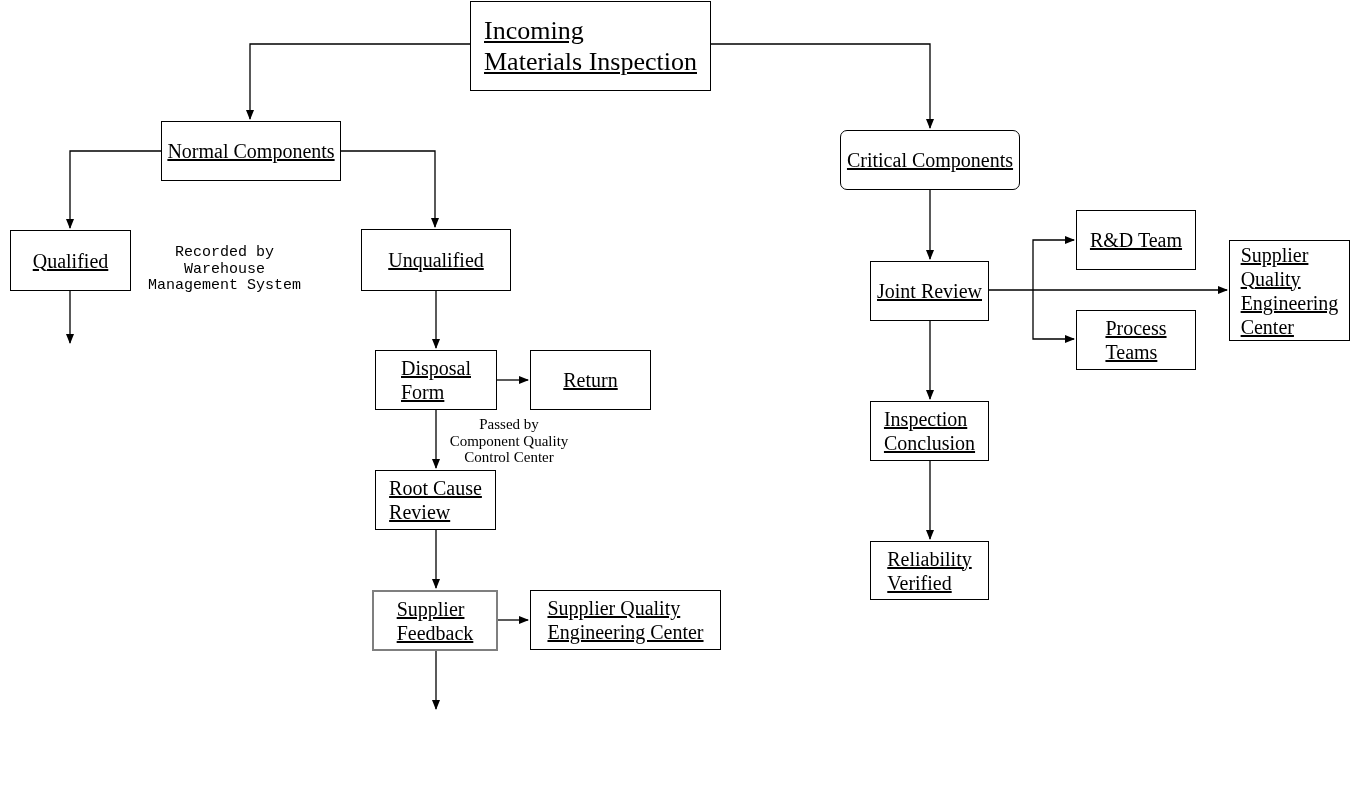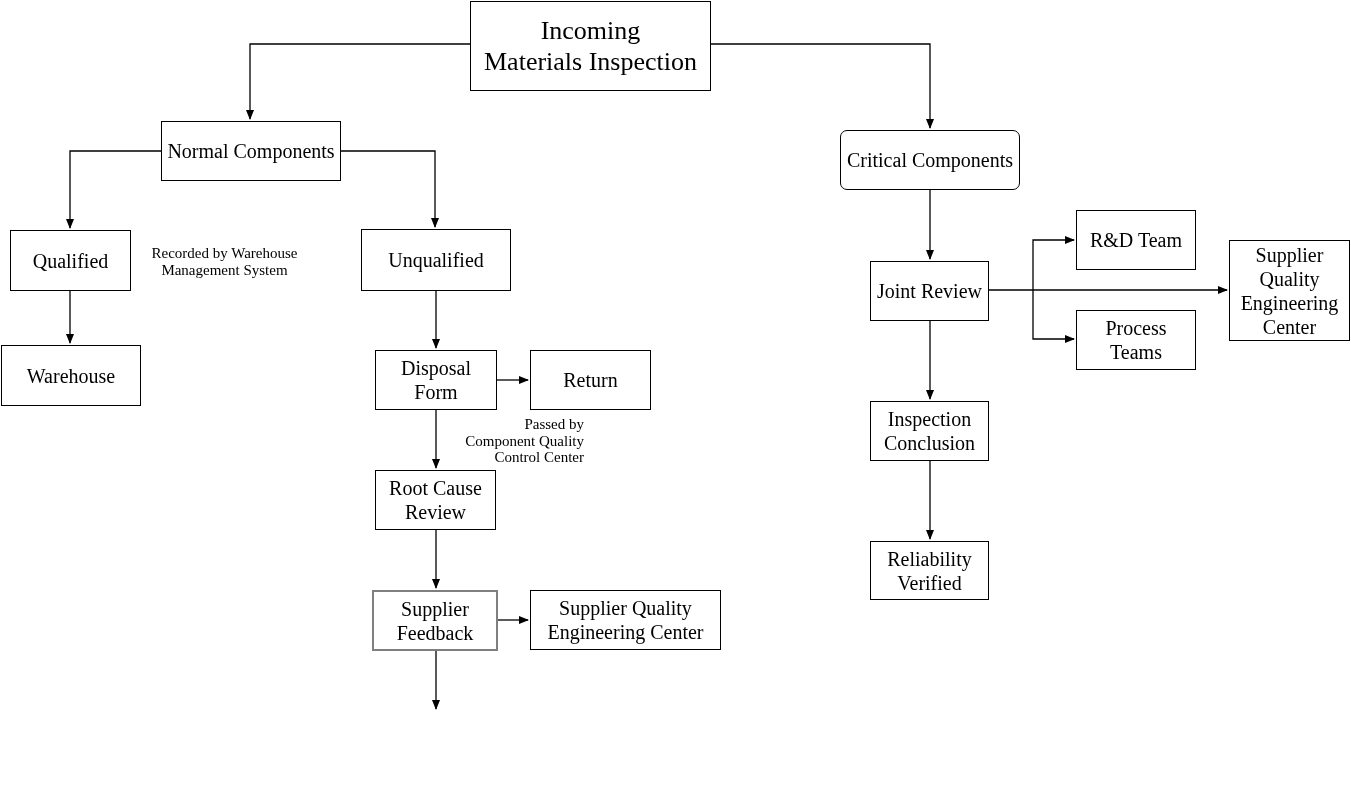--- a/index.html
+++ b/index.html
@@ -32,24 +32,25 @@
     fill: var(--line, #000000);
   }
   .node {
     position: absolute;
     box-sizing: border-box;
     border: 1px solid var(--box-border, #000000);
     background: var(--box-fill, #ffffff);
     display: flex;
     align-items: center;
     justify-content: center;
-    text-align: center;
+    text-align: left;
     white-space: pre-line;
     font-size: 20px;
     line-height: 24px;
+    text-decoration: underline;
   }
   .node--title {
     font-size: 26px;
     line-height: 31px;
   }
   .node--highlight {
     border: 2px solid var(--highlight-border, #7f7f7f);
   }
   .annot {
     position: absolute;
@@ -93,21 +94,20 @@
 Materials Inspection</div>
 
   <div class="node" style="left:161px; top:121px; width:180px; height:60px;">Normal Components</div>
 
   <div class="node" style="left:840px; top:130px; width:180px; height:60px;border-radius:7px;">Critical Components</div>
 
   <div class="node" style="left:10px; top:230px; width:121px; height:61px;">Qualified</div>
 
   <div class="node" style="left:361px; top:229px; width:150px; height:62px;">Unqualified</div>
 
-  <div class="node" style="left:1px; top:345px; width:140px; height:61px;">Warehouse</div>
 
   <div class="node" style="left:375px; top:350px; width:122px; height:60px;">Disposal
 Form</div>
 
   <div class="node" style="left:375px; top:470px; width:121px; height:60px;">Root Cause
 Review</div>
 
   <div class="node" style="left:530px; top:350px; width:121px; height:60px;">Return</div>
 
   <div class="node node--highlight" style="left:372px; top:590px; width:126px; height:61px;">Supplier
@@ -128,20 +128,20 @@
 Quality
 Engineering
 Center</div>
 
   <div class="node" style="left:870px; top:401px; width:119px; height:60px;">Inspection
 Conclusion</div>
 
   <div class="node" style="left:870px; top:541px; width:119px; height:59px;">Reliability
 Verified</div>
 
-  <div class="annot" style="left:132px; top:245px; width:185px;">Recorded by Warehouse
+  <div class="annot" style="left:132px; top:245px; width:185px;font-family:Liberation Mono, monospace;">Recorded by Warehouse
 Management System</div>
 
-  <div class="annot" style="left:434px; top:416px; width:150px;text-align:right;">Passed by
+  <div class="annot" style="left:434px; top:416px; width:150px;">Passed by
 Component Quality
 Control Center</div>
 
 </div>
 
 </body></html>

